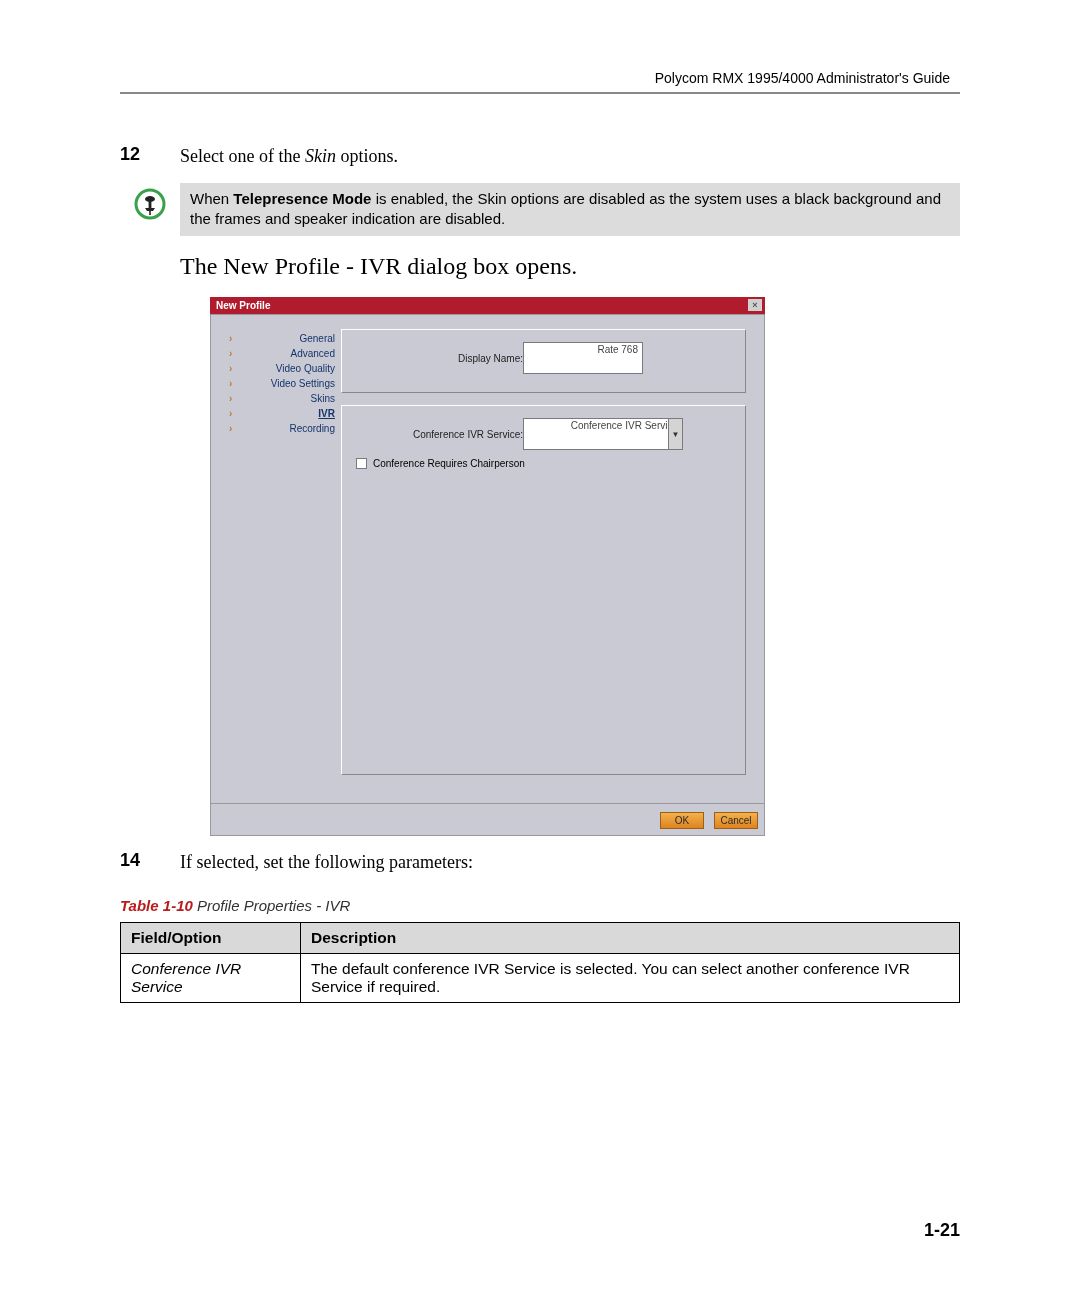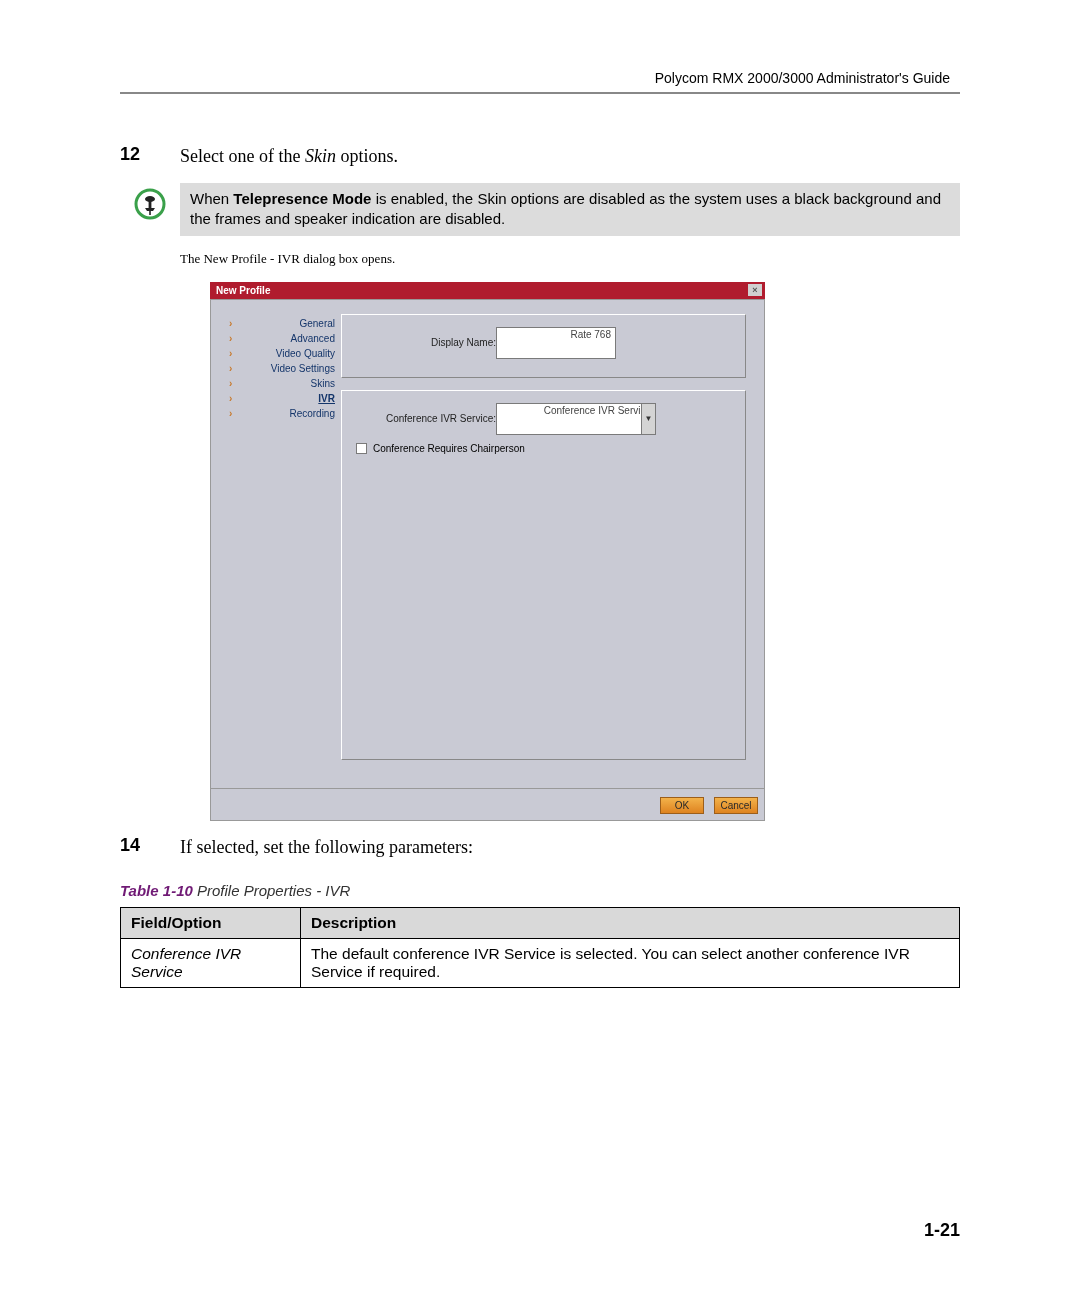--- a/index.html
+++ b/index.html
@@ -60,21 +60,21 @@
   .note-box {
     background: #dcdcdc;
     font-family: Arial, Helvetica, sans-serif;
     font-size: 15px;
     line-height: 1.35;
     padding: 6px 10px;
     flex: 1;
   }
   .sub-step {
     margin-left: 60px;
-    font-size: 13px;
+    font-size: 24px;
     line-height: 1.4;
     margin-bottom: 6px;
   }
   
   .dialog-wrap {
     margin: 14px 0 14px 90px;
     width: 555px;
   }
   .dialog-title {
     background: #b01c2e;
@@ -146,20 +146,21 @@
   }
   .panel-row {
     display: flex;
     align-items: center;
     margin-bottom: 6px;
   }
   .label {
     width: 140px;
     color: #222;
     font-size: 10px;
+    margin-left: 27px;
   }
   .inp {
     background: #fff;
     border: 1px solid #7a7a7a;
     padding: 1px 4px;
     font-size: 10px;
     height: 32px;
     color: #444;
   }
   .inp-text { width: 120px; }
@@ -212,21 +213,21 @@
     margin-left: 6px;
     cursor: pointer;
   }
   .table-caption {
     font-family: Arial, Helvetica, sans-serif;
     font-size: 15px;
     margin: 22px 0 8px 0;
     font-style: italic;
     color: #333;
   }
-  .table-caption .num { color: #701a75; font-weight: bold; font-style: italic; }
+  .table-caption .num { color: #b91c1c; font-weight: bold; font-style: italic; }
   .prop-table {
     border-collapse: collapse;
     width: 100%;
     font-family: Arial, Helvetica, sans-serif;
     font-size: 15.5px;
   }
   .prop-table th {
     background: #d9d9d9;
     text-align: left;
     font-weight: bold;
@@ -245,21 +246,21 @@
     right: 120px;
     font-family: Arial, Helvetica, sans-serif;
     font-weight: bold;
     font-size: 18px;
   }
 </style>
 </head>
 <body>
 
 <div class="page">
-  <div class="header-text">Polycom RMX 2000/3000 Administrator's Guide</div>
+  <div class="header-text">Polycom RMX 1995/4000 Administrator's Guide</div>
   <div class="header-rule"></div>
 
   <div class="step-row">
     <div class="step-num">12</div>
     <div class="step-text">
       <span>Select one of the </span><span class="italic">Skin</span><span> options.</span>
     </div>
   </div>
 
   <div class="note-row">

